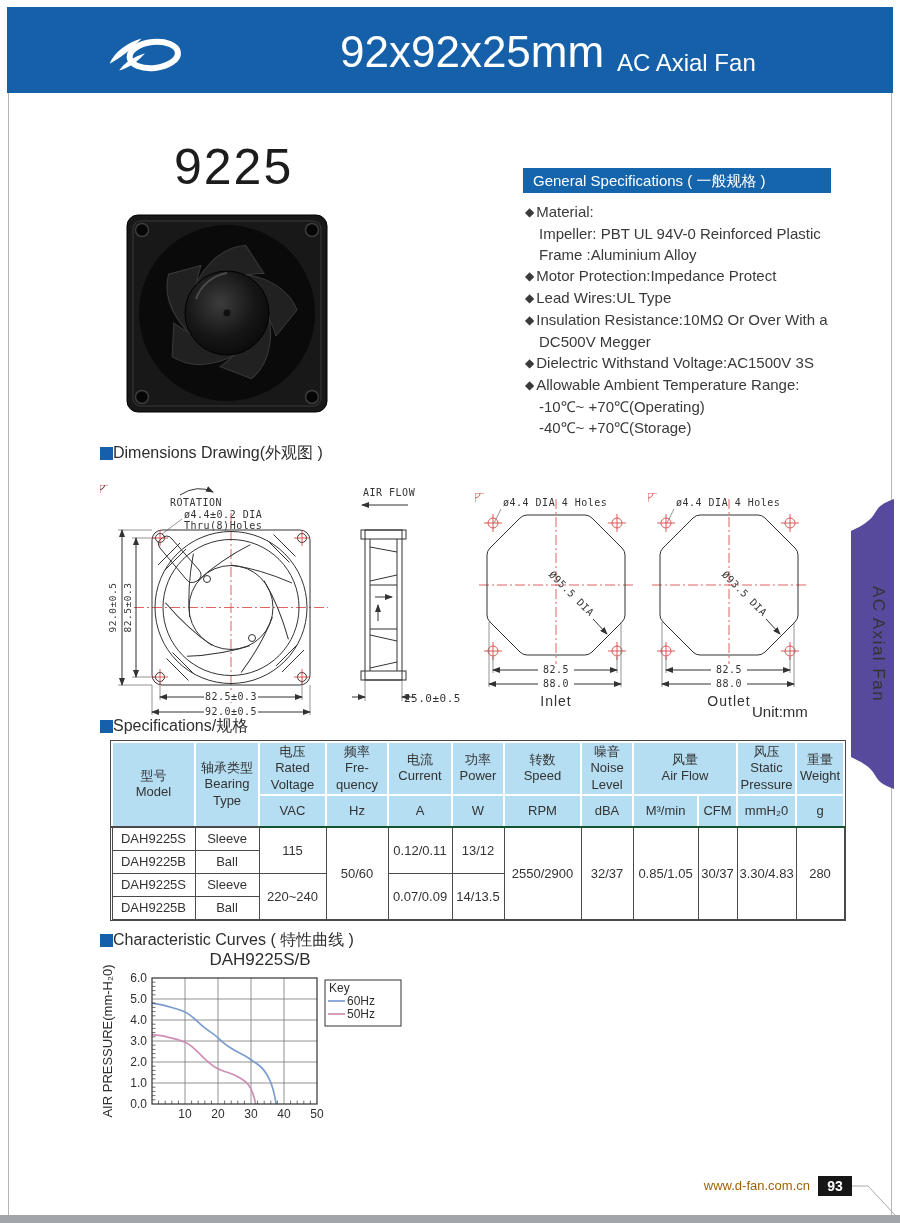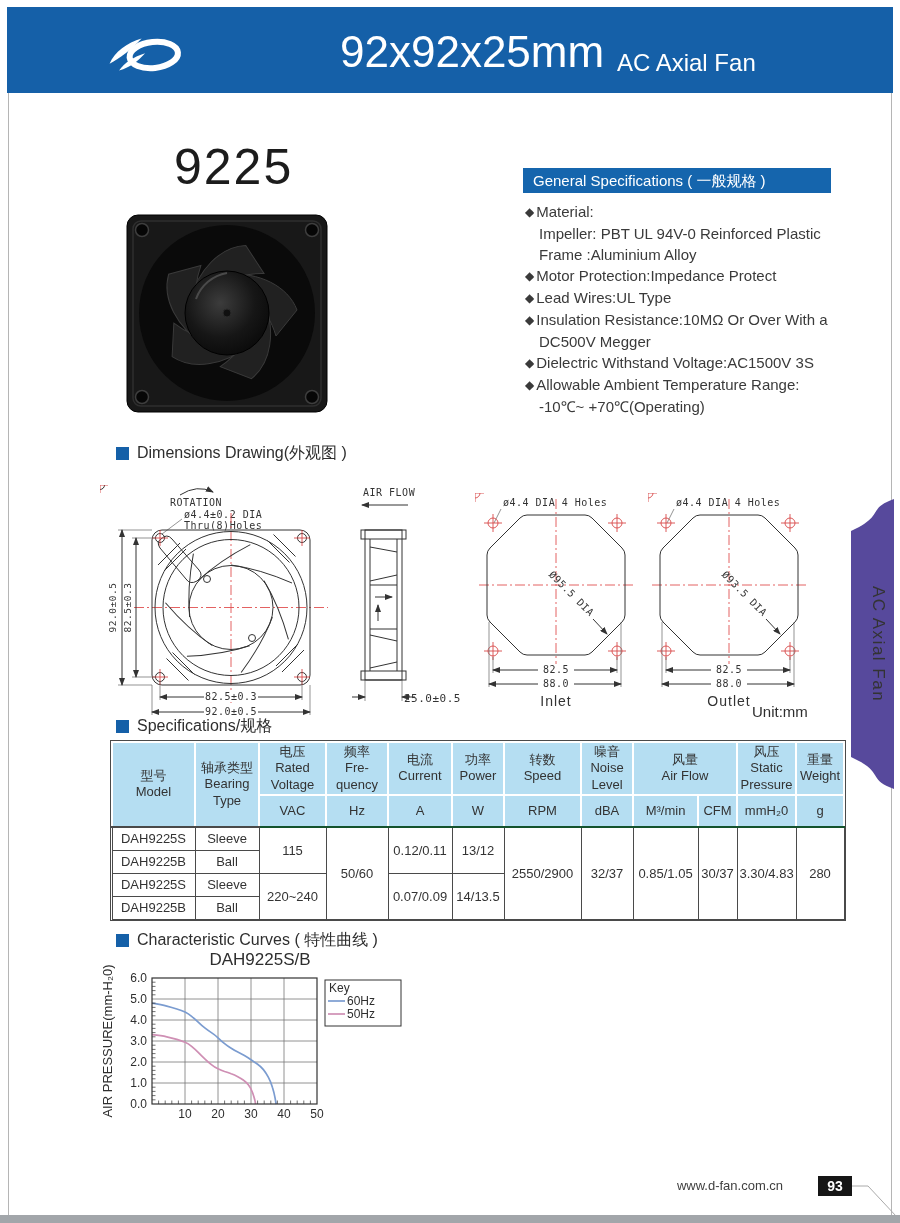--- a/index.html
+++ b/index.html
@@ -14,21 +14,21 @@
   .subtitle{position:absolute;left:610px;top:42px;font-size:24px;color:#fff;}
 
   
   .border-v{position:absolute;top:93px;width:1px;height:1122px;background:#b5b5b5;}
   .bottom-strip{position:absolute;left:0;right:0;top:1215px;height:8px;background:#a2a6aa;}
 
   
   .model-number{position:absolute;left:158px;top:138px;font-size:50px;color:#1c1c1c;letter-spacing:2px;margin-left:16px;}
 
   
-  .sec-head{position:absolute;font-size:16px;color:#2e2e2e;display:flex;align-items:center;gap:8px;margin-left:16px;}
+  .sec-head{position:absolute;font-size:16px;color:#2e2e2e;display:flex;align-items:center;}
   .sq{width:13px;height:13px;background:#1560a8;display:inline-block;}
 
   
   .gs-bar{position:absolute;left:523px;top:168px;width:308px;height:25px;background:#1565ad;color:#fff;
           font-size:15px;line-height:25px;padding-left:10px;box-sizing:border-box;}
   .gs-list{position:absolute;left:525px;top:201px;width:330px;font-size:15px;line-height:21px;color:#3a3a3a;}
   .gs-line.bullet::before{content:"◆";font-size:12px;margin-right:2px;vertical-align:1px;}
   .gs-line.cont{padding-left:14px;}
 
   
@@ -46,21 +46,21 @@
   .table-wrap{position:absolute;left:110px;top:740px;border:1.5px solid #4a4a4a;}
   table.spec{border-collapse:collapse;table-layout:fixed;width:733px;font-size:13px;color:#333;}
   table.spec thead td{background:#b5def2;border:2px solid #fff;text-align:center;vertical-align:middle;
                       line-height:1.25;padding:1px;white-space:pre-line;}
   table.spec thead tr.units td{border-bottom:2px solid #14532d;height:28px;}
   table.spec thead td.rs2{border-bottom:2px solid #4a4a4a;}
   table.spec tbody td{border:1px solid #4a4a4a;text-align:center;height:22px;padding:0 1px;background:#fff;}
 
   
   .chart-svg text{font-family:"Liberation Sans",sans-serif;}
-  .footer-url{position:absolute;left:650px;width:160px;top:1178px;text-align:center;font-size:13px;color:#404040;}
+  .footer-url{position:absolute;left:650px;width:160px;top:1178px;text-align:right;font-size:13px;color:#a16207;}
   .page-box{position:absolute;left:818px;top:1176px;width:34px;height:20px;background:#161616;color:#fff;
             font-size:14px;font-weight:bold;text-align:center;line-height:20px;}
 </style>
 </head>
 <body>
 
 <div class="page">
 
   <div class="header">
     <svg class="abs" style="left:100px;top:22px" width="84" height="52" viewBox="0 0 95 60">
@@ -109,20 +109,21 @@
     <div class="gs-line bullet">Material:</div>
     <div class="gs-line cont">Impeller: PBT UL 94V-0 Reinforced Plastic</div>
     <div class="gs-line cont">Frame :Aluminium Alloy</div>
     <div class="gs-line bullet">Motor Protection:Impedance Protect</div>
     <div class="gs-line bullet">Lead Wires:UL Type</div>
     <div class="gs-line bullet">Insulation Resistance:10MΩ Or Over With a</div>
     <div class="gs-line cont">DC500V Megger</div>
     <div class="gs-line bullet">Dielectric Withstand Voltage:AC1500V 3S</div>
     <div class="gs-line bullet">Allowable Ambient Temperature Range:</div>
     <div class="gs-line cont">-10℃~ +70℃(Operating)</div>
+    <div class="gs-line cont">-40℃~ +70℃(Storage)</div>
   </div>
 
   <div class="sec-head" style="left:100px;top:443px">
     <span class="sq"></span>
     <span>Dimensions Drawing(外观图 )</span>
   </div>
 
   <svg class="abs" style="left:100px;top:485px" width="245" height="235" viewBox="0 0 245 235">
     <defs>
       <marker id="arrF" viewBox="0 0 8 6" refX="7" refY="3" markerWidth="8" markerHeight="6" orient="auto-start-reverse">

